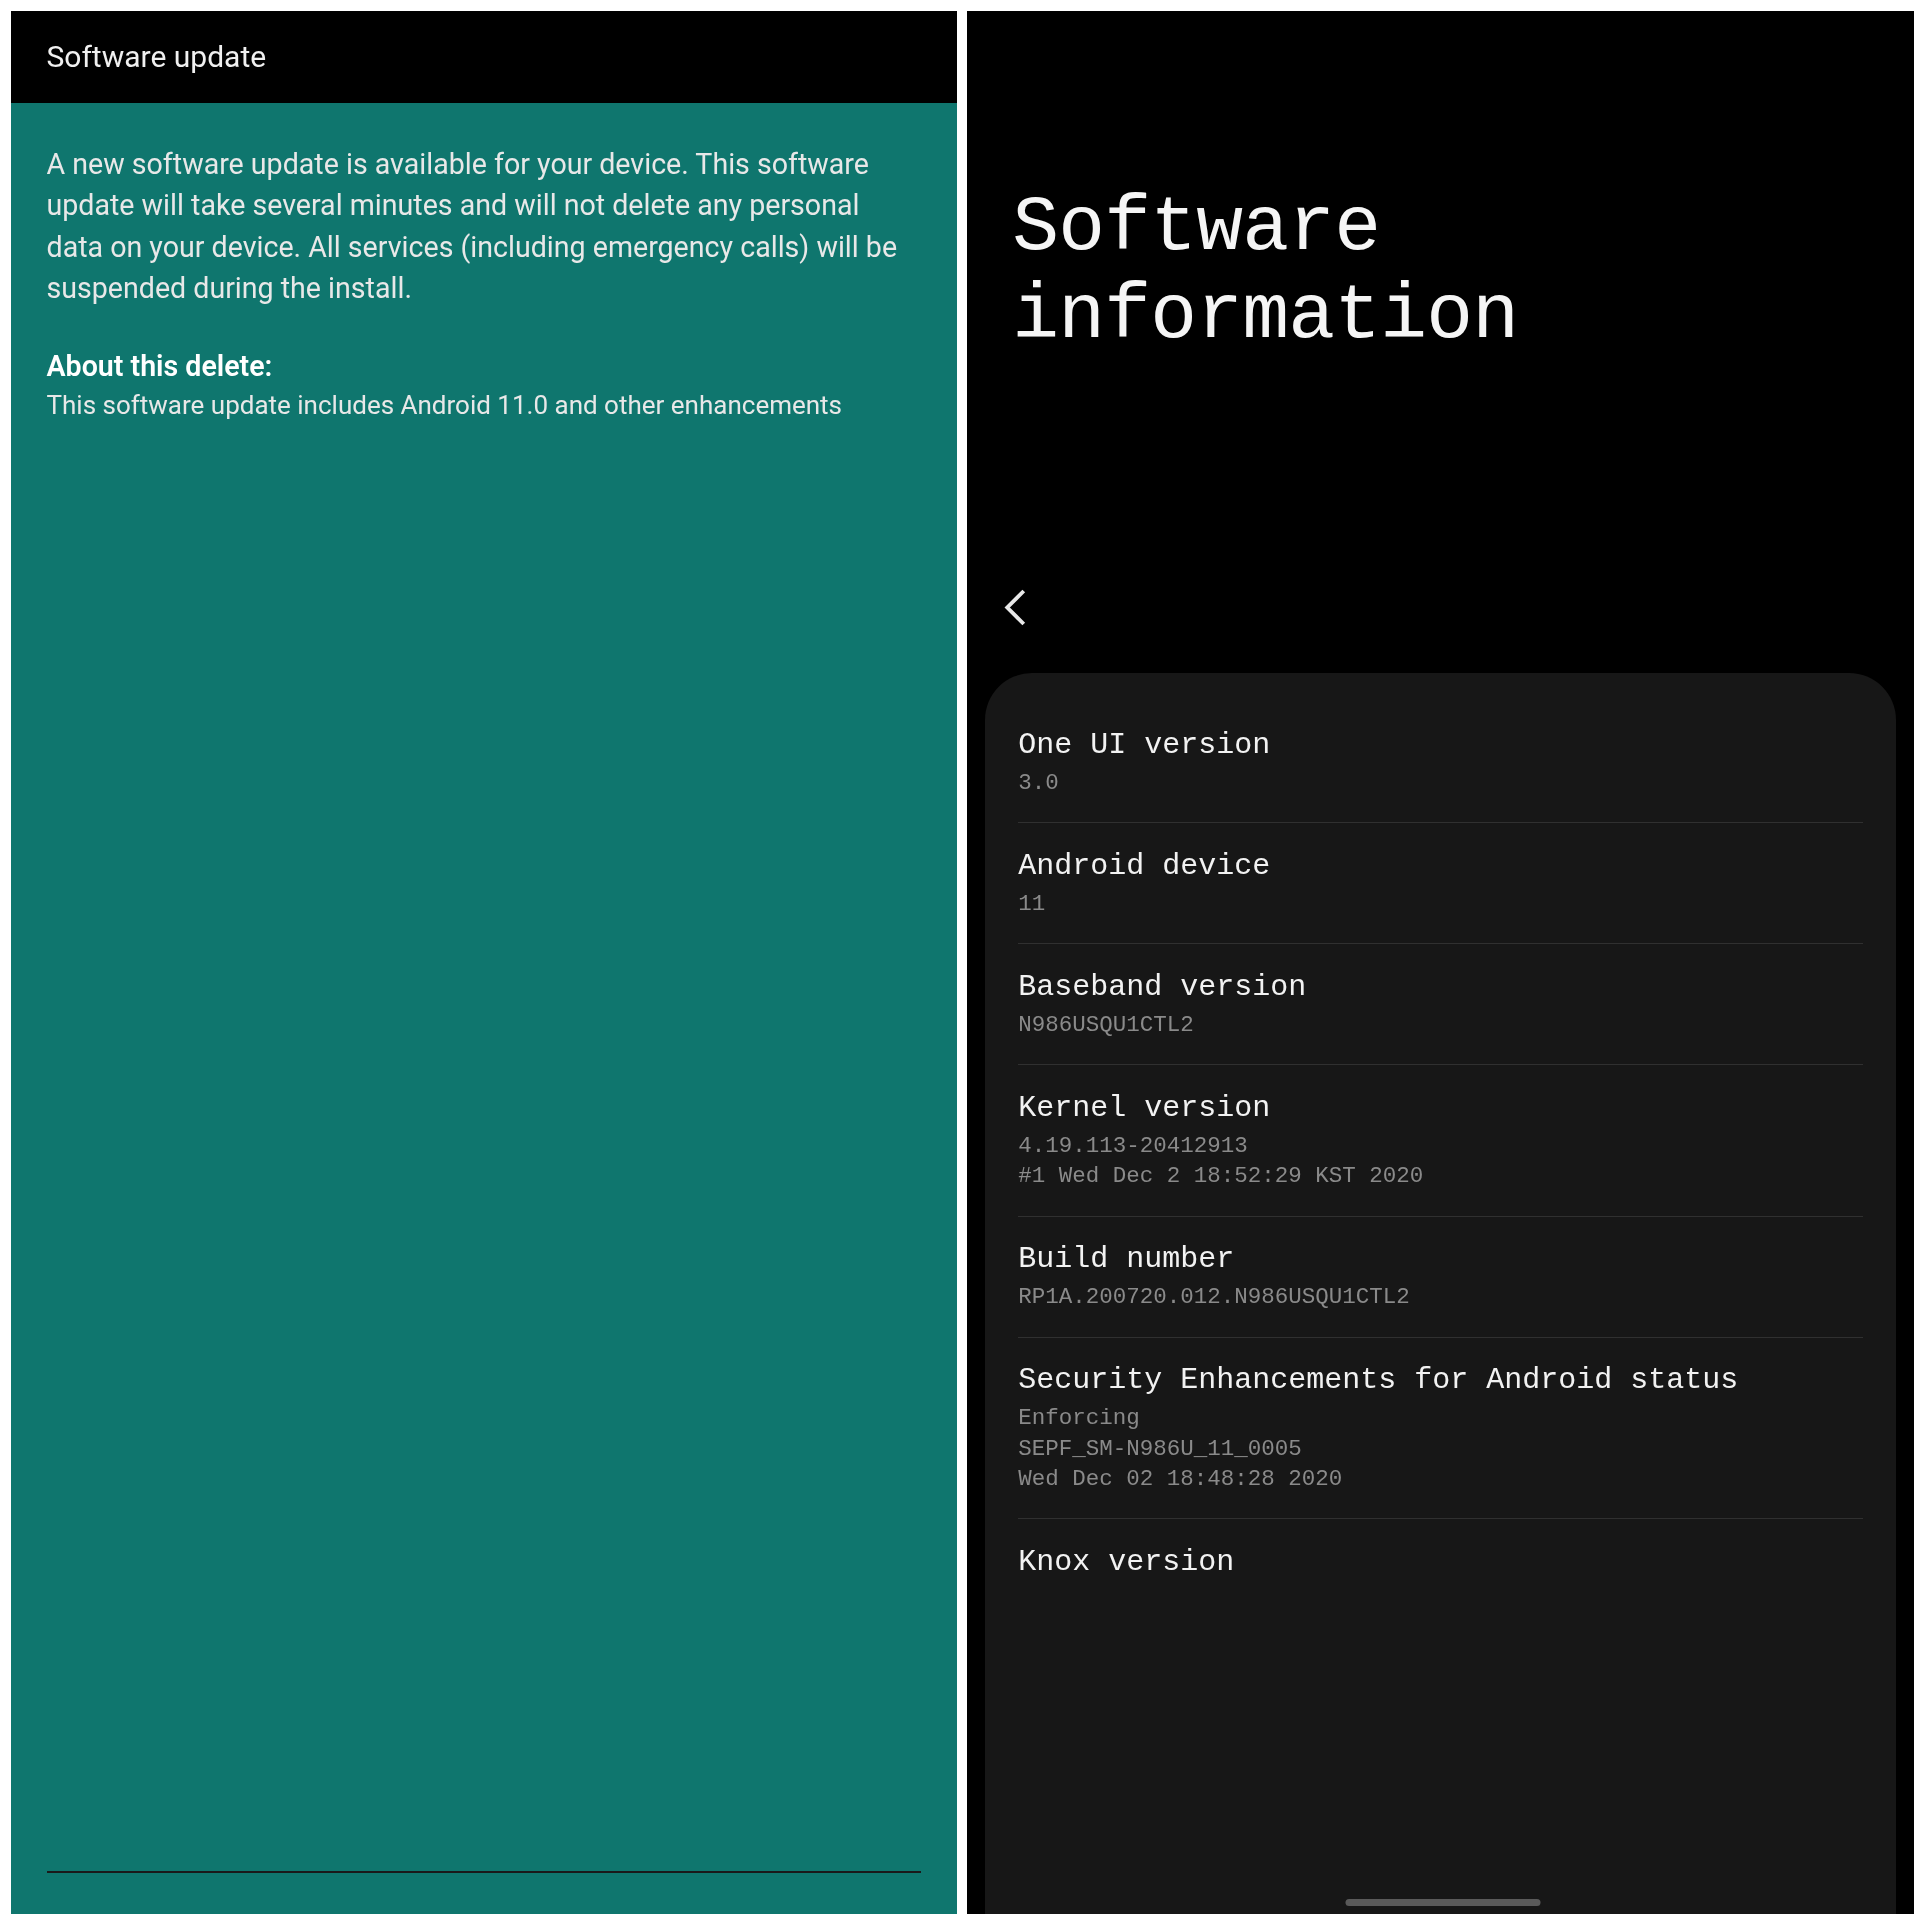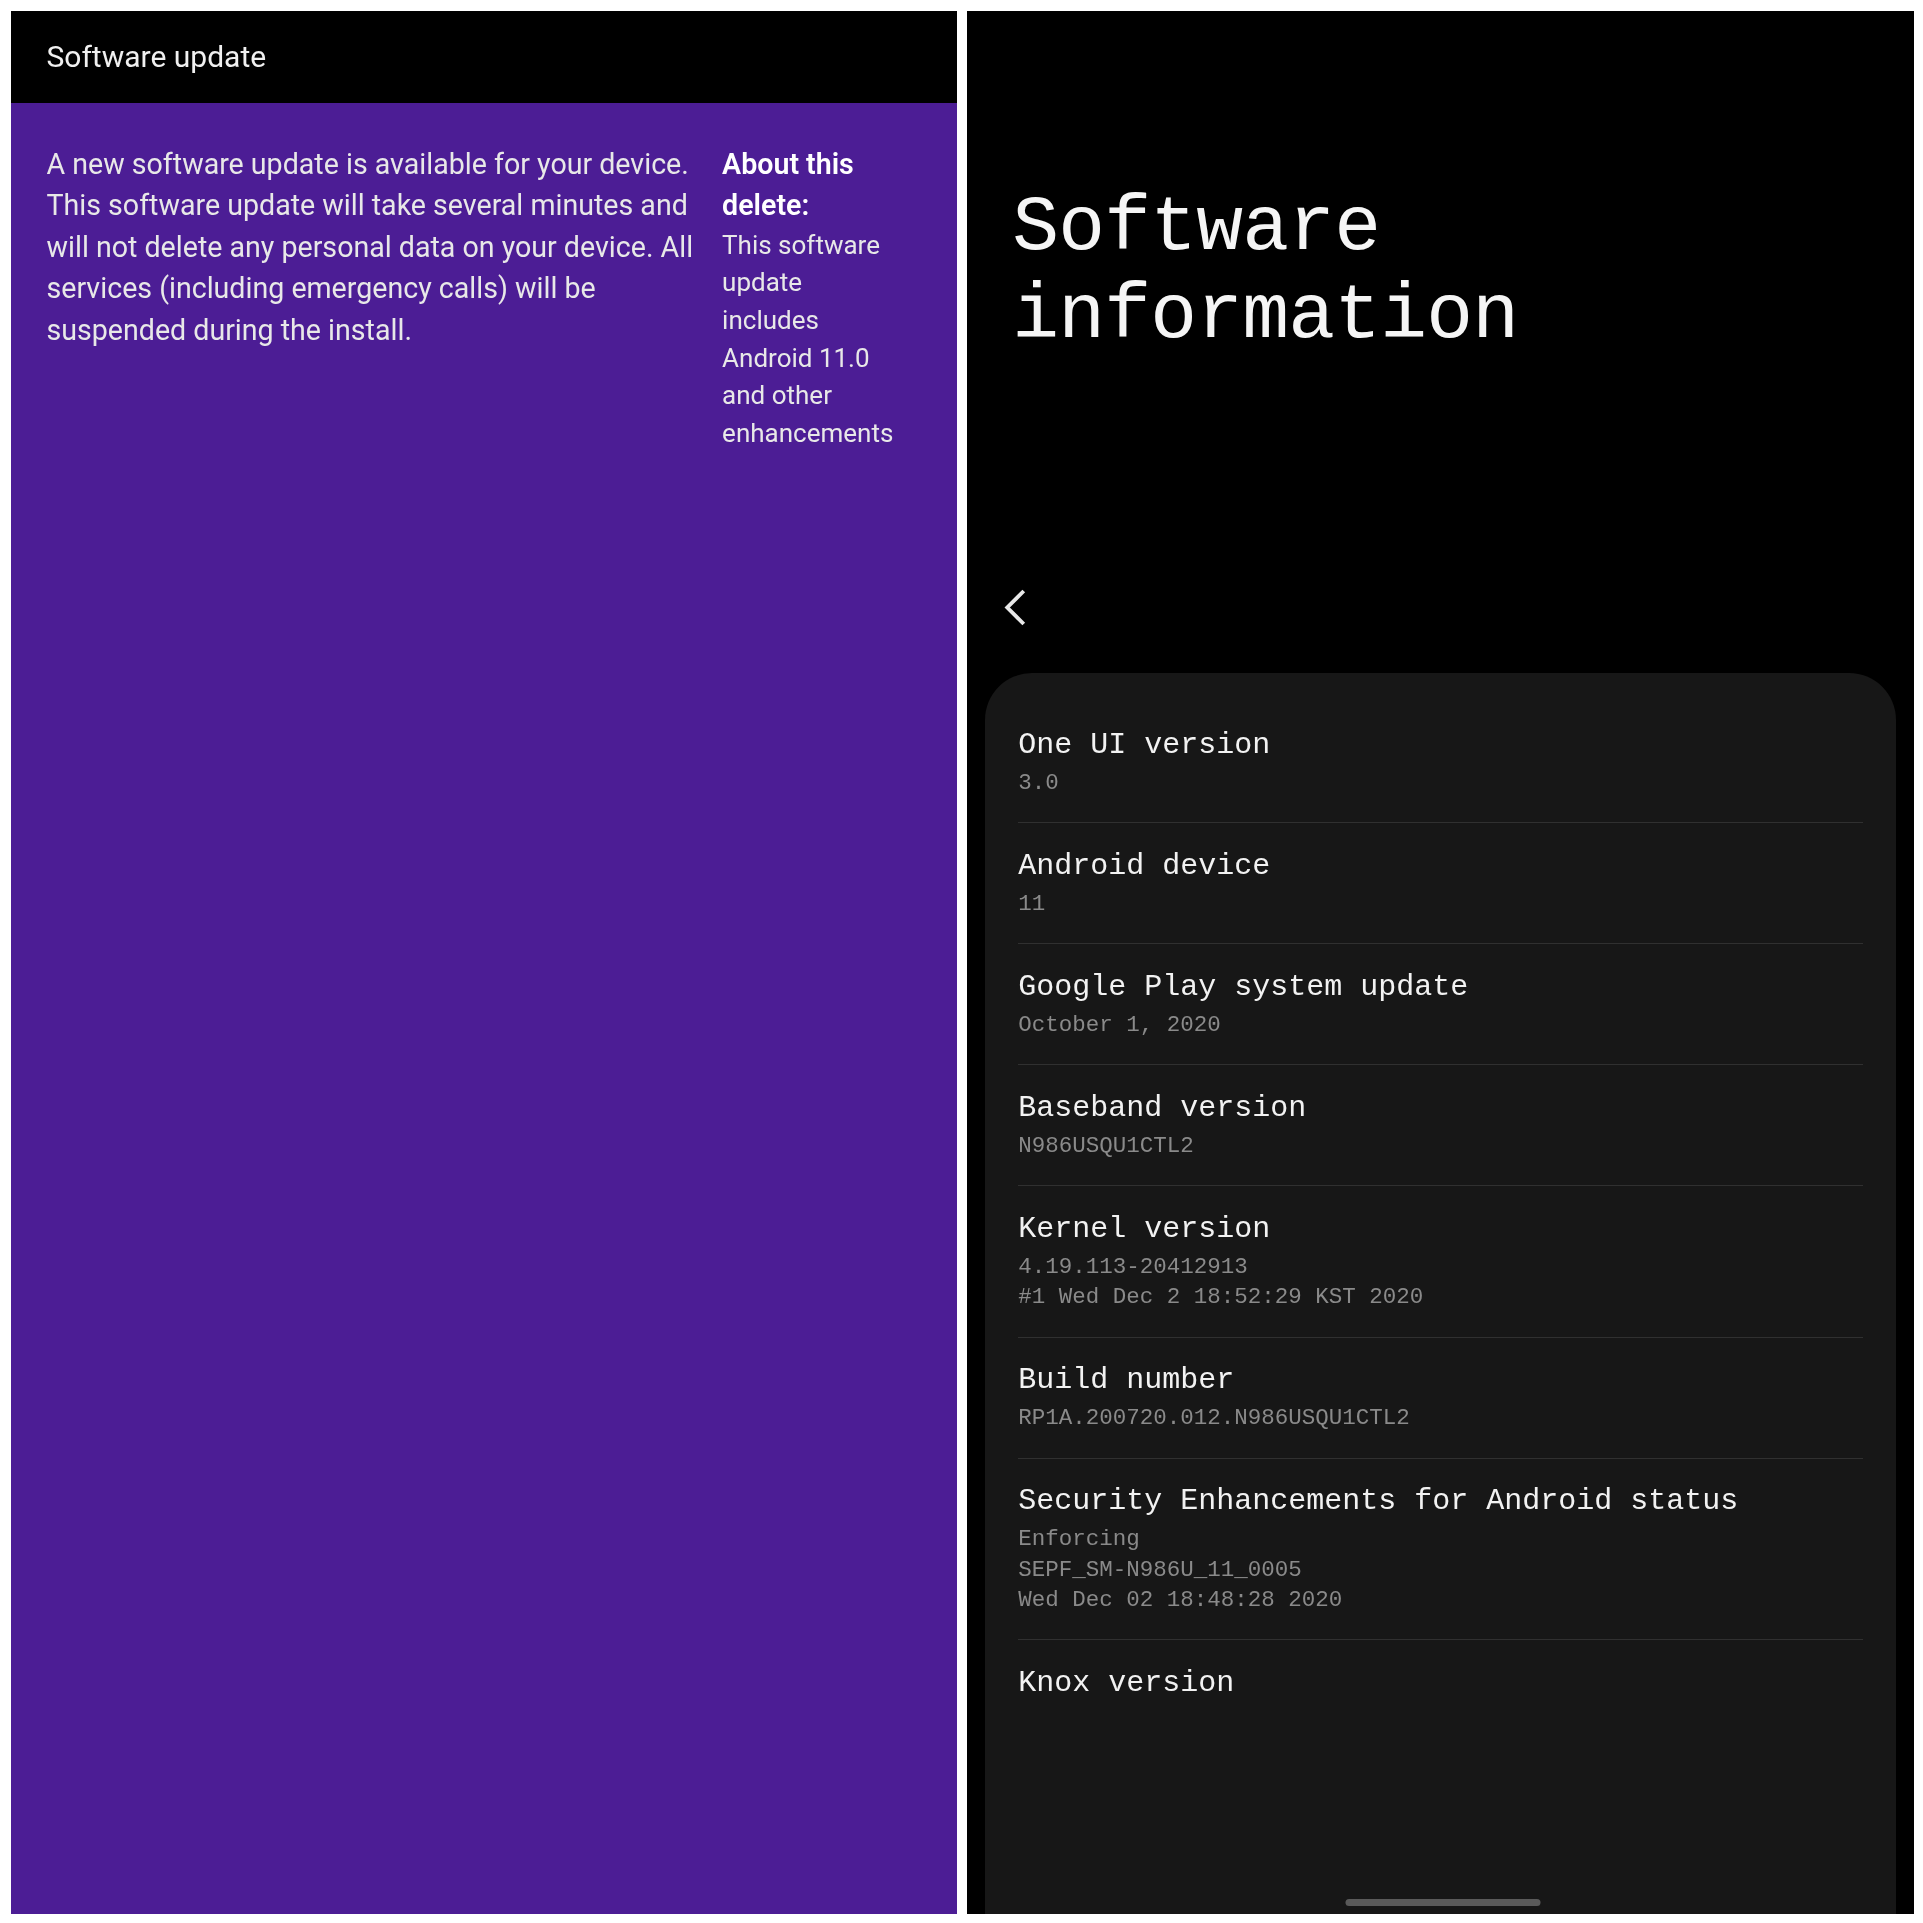--- a/index.html
+++ b/index.html
@@ -32,26 +32,25 @@
     .left-header {
       background: #000000;
       padding: 28.6px 36px;
     }
     .left-header-title {
       color: #f0f0f0;
       font-size: 30px;
       font-weight: 400;
     }
     .left-body {
-      background: #4c1d95;
+      background: #0f766e;
       flex: 1;
       padding: 41px 36px;
       display: flex;
-      flex-direction: row;
-      gap: 16px;
+      flex-direction: column;
     }
     .left-intro {
       color: #e8e8e8;
       font-size: 28.6px;
       line-height: 1.45;
       font-weight: 400;
       margin-bottom: 36px;
     }
     .left-about-label {
       color: #ffffff;
@@ -177,24 +176,20 @@
     <div class="info-card">
       <div class="info-row">
         <div class="row-label">One UI version</div>
         <div class="row-value">3.0</div>
       </div>
       <div class="info-row">
         <div class="row-label">Android device</div>
         <div class="row-value">11</div>
       </div>
       <div class="info-row">
-        <div class="row-label">Google Play system update</div>
-        <div class="row-value">October 1, 2020</div>
-      </div>
-      <div class="info-row">
         <div class="row-label">Baseband version</div>
         <div class="row-value">N986USQU1CTL2</div>
       </div>
       <div class="info-row">
         <div class="row-label">Kernel version</div>
         <div class="row-value">4.19.113-20412913
 #1 Wed Dec 2 18:52:29 KST 2020</div>
       </div>
       <div class="info-row">
         <div class="row-label">Build number</div>

